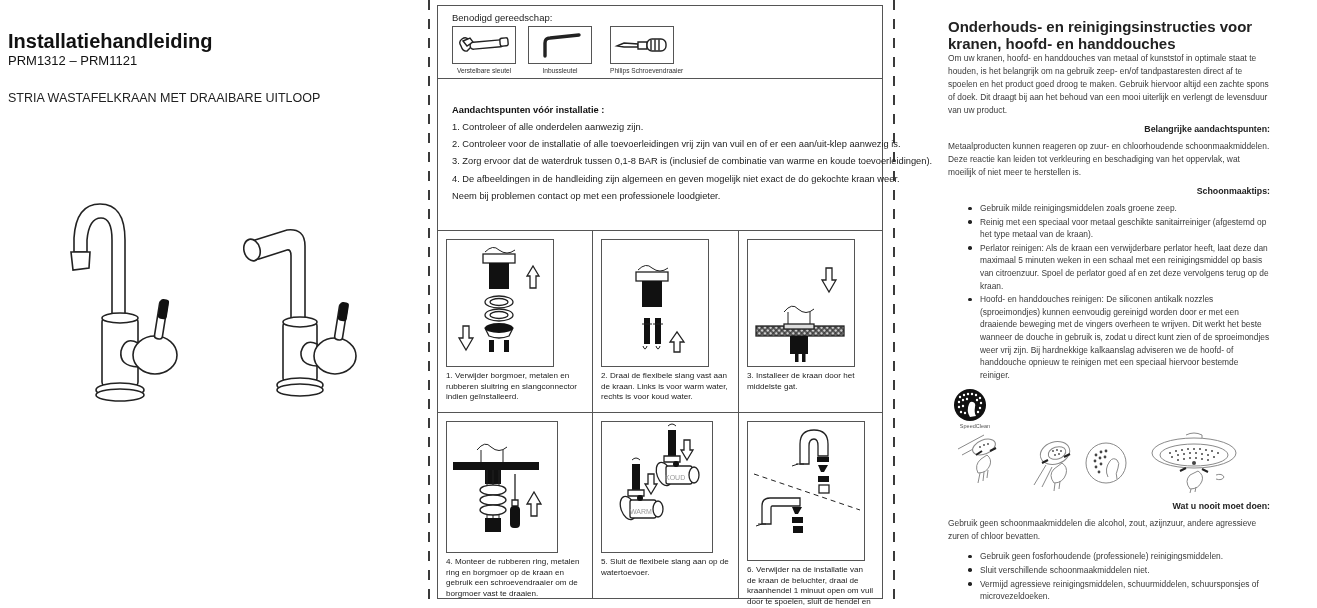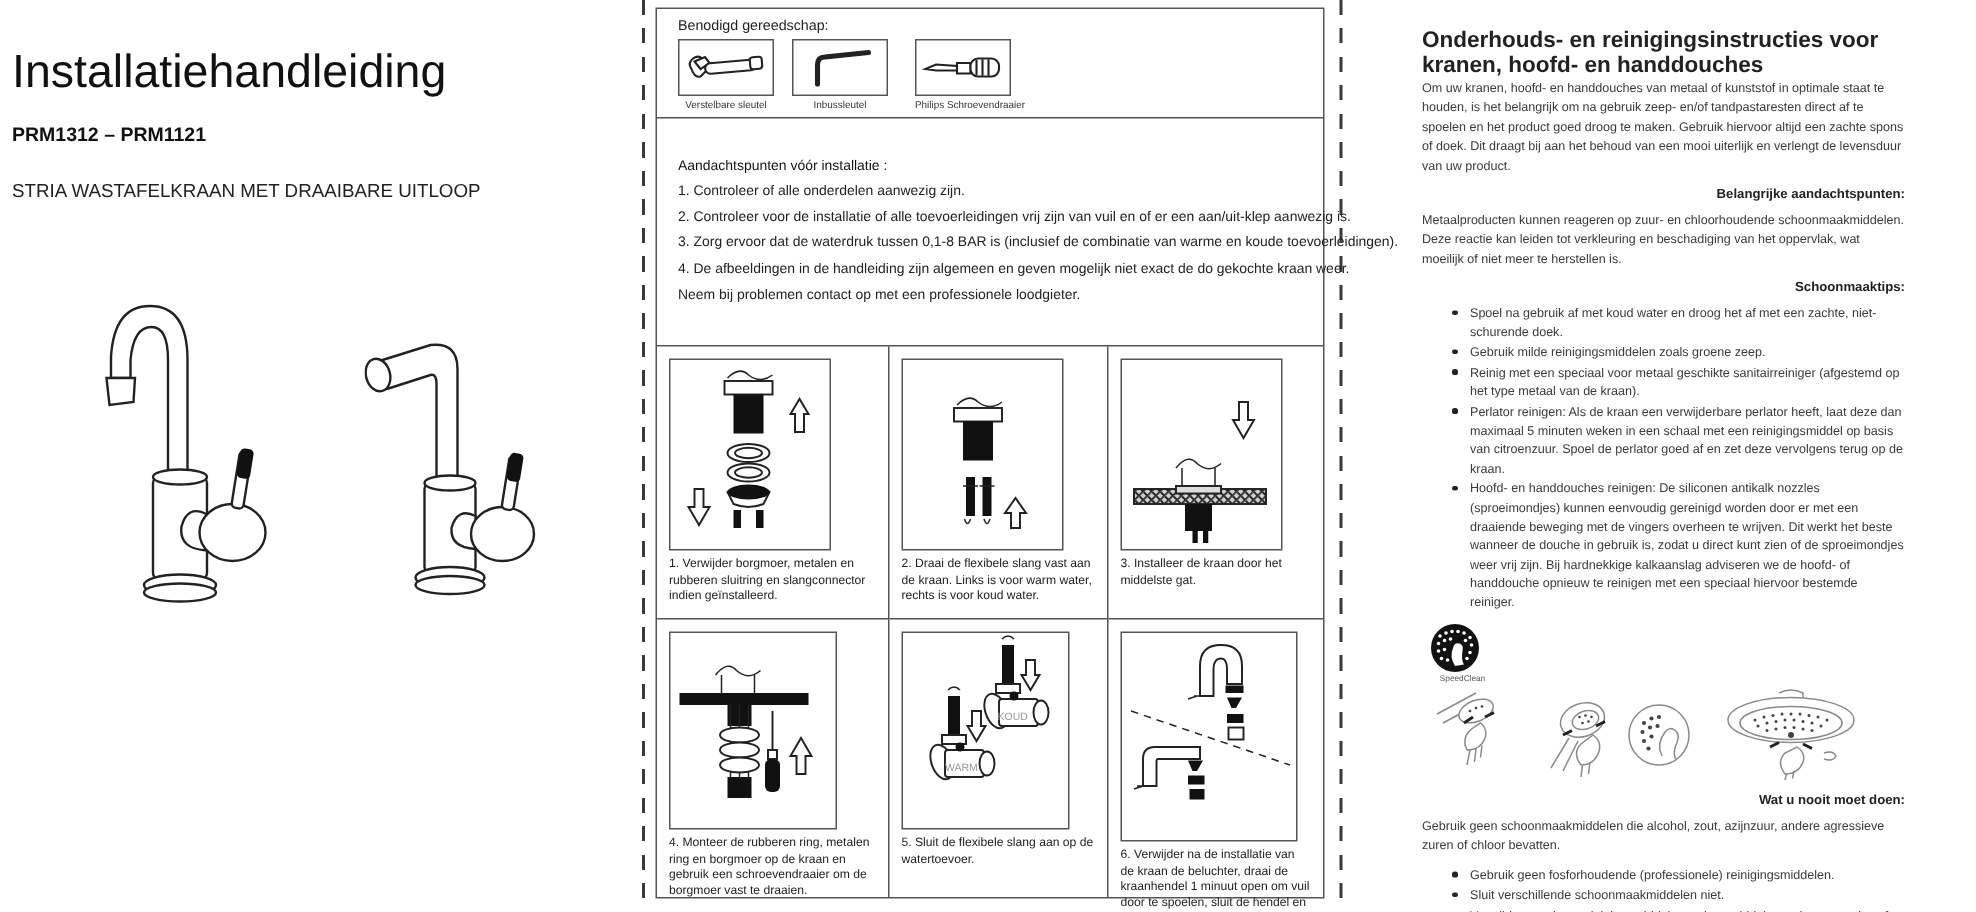--- a/index.html
+++ b/index.html
@@ -2,42 +2,42 @@
 <html><head>
 <meta charset="utf-8">
 <style>
   * { margin:0; padding:0; box-sizing:border-box; }
   html,body { background:#fff; }
   body { font-family:"Liberation Sans", sans-serif; color:#222; }
   .page { position:relative; width:1317px; height:608px; background:#fff; overflow:hidden; }
 
   
   .left-col { position:absolute; left:8px; top:30px; width:410px; }
-  .doc-title { font-size:31px; font-weight:normal; color:#111; letter-spacing:0; }
-  .doc-model { font-size:13px; font-weight:bold; margin-top:16px; color:#111; }
+  .doc-title { font-size:20px; font-weight:bold; color:#111; letter-spacing:0; }
+  .doc-model { font-size:13px; font-weight:normal; margin-top:0; color:#111; }
   .doc-subtitle { font-size:12.5px; margin-top:23px; color:#222; }
   .faucet-row { position:absolute; left:55px; top:168px; width:350px; display:flex; gap:28px; align-items:flex-end; }
 
   
   .foldline { position:absolute; top:0; width:2px; height:608px;
     background:repeating-linear-gradient(to bottom,#3a3a3a 0 10px,transparent 10px 19px); }
   .fold-a { left:428px; } .fold-b { left:893px; }
 
   
   .mid { position:absolute; left:437px; top:5px; width:446px; height:594px; border:1px solid #555; background:#fff; }
   .tools { height:73px; border-bottom:1px solid #555; padding:6px 0 0 14px; }
   .tools-heading { font-size:9.5px; color:#222; margin-bottom:3px; }
   .tool-strip { display:flex; gap:12px; }
   .tool { width:64px; text-align:center; }
   .tool-frame { width:64px; height:38px; border:1px solid #555; display:flex; align-items:center; justify-content:center; background:#fff; }
   .tool-label { font-size:6.6px; color:#333; margin-top:3px; white-space:nowrap; }
   .tool:nth-child(3) { margin-left:6px; }
 
   .precautions { height:152px; border-bottom:1px solid #555; padding:26px 6px 0 14px; }
-  .prec-heading { font-size:9.3px; font-weight:normal; color:#111; margin-bottom:4px; }
+  .prec-heading { font-size:9.3px; font-weight:bold; color:#111; margin-bottom:4px; }
   .prec-line { font-size:9.3px; color:#222; line-height:17.2px; white-space:nowrap; }
 
   .grid { display:grid; grid-template-columns:155px 146px 143px; grid-template-rows:182px 185px; }
   .cell { border-right:1px solid #555; border-bottom:1px solid #555; padding:8px 8px 0 8px; display:flex; flex-direction:column; align-items:flex-start; }
   .cell:nth-child(3n) { border-right:none; }
   .cell:nth-child(n+4) { border-bottom:none; }
   .step-frame { border:1px solid #555; background:#fff; }
   .r1 .step-frame { width:108px; height:128px; }
   .r2 .step-frame { width:112px; height:132px; }
   .cell-6 .step-frame { width:118px; height:140px; }
@@ -291,21 +291,20 @@
 
   <div class="right-col">
     <div class="care-title">Onderhouds- en reinigingsinstructies voor kranen, hoofd- en handdouches</div>
     <div class="care-p">Om uw kranen, hoofd- en handdouches van metaal of kunststof in optimale staat te houden, is het belangrijk om na gebruik zeep- en/of tandpastaresten direct af te spoelen en het product goed droog te maken. Gebruik hiervoor altijd een zachte spons of doek. Dit draagt bij aan het behoud van een mooi uiterlijk en verlengt de levensduur van uw product.</div>
 
     <div class="care-h">Belangrijke aandachtspunten:</div>
     <div class="care-p">Metaalproducten kunnen reageren op zuur- en chloorhoudende schoonmaakmiddelen. Deze reactie kan leiden tot verkleuring en beschadiging van het oppervlak, wat moeilijk of niet meer te herstellen is.</div>
 
     <div class="care-h">Schoonmaaktips:</div>
     <ul class="care-list">
-      <li>Spoel na gebruik af met koud water en droog het af met een zachte, niet-schurende doek.</li>
       <li>Gebruik milde reinigingsmiddelen zoals groene zeep.</li>
       <li>Reinig met een speciaal voor metaal geschikte sanitairreiniger (afgestemd op het type metaal van de kraan).</li>
       <li>Perlator reinigen: Als de kraan een verwijderbare perlator heeft, laat deze dan maximaal 5 minuten weken in een schaal met een reinigingsmiddel op basis van citroenzuur. Spoel de perlator goed af en zet deze vervolgens terug op de kraan.</li>
       <li>Hoofd- en handdouches reinigen: De siliconen antikalk nozzles (sproeimondjes) kunnen eenvoudig gereinigd worden door er met een draaiende beweging met de vingers overheen te wrijven. Dit werkt het beste wanneer de douche in gebruik is, zodat u direct kunt zien of de sproeimondjes weer vrij zijn. Bij hardnekkige kalkaanslag adviseren we de hoofd- of handdouche opnieuw te reinigen met een speciaal hiervoor bestemde reiniger.</li>
     </ul>
 
     <div class="logo-block">
       <svg width="36" height="36" viewBox="0 0 36 36">
         <circle cx="18" cy="18" r="16" fill="#111"></circle>
         <g fill="#fff">

